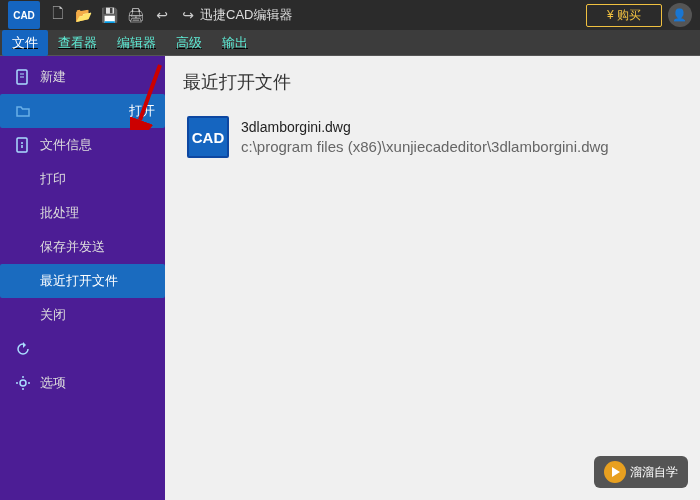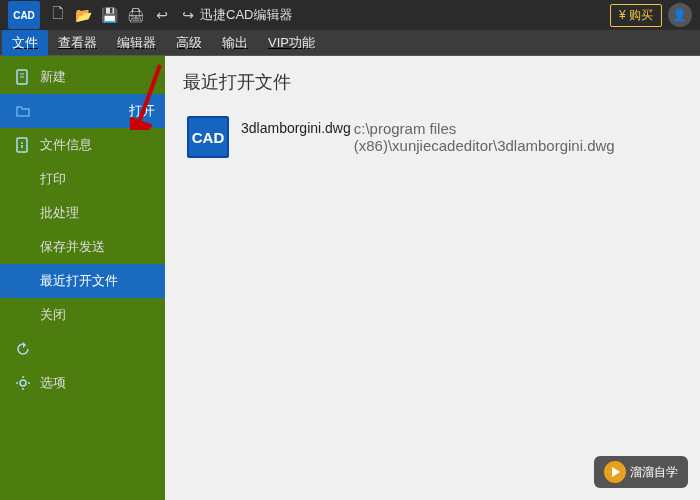--- a/index.html
+++ b/index.html
@@ -53,21 +53,21 @@
     #title-text {
       flex: 1;
       text-align: left;
       font-size: 13px;
       color: #ddd;
     }
     #buy-btn {
       background: none;
       border: 1px solid #f0c040;
       color: #f0c040;
-      padding: 2px 8px;
+      padding: 2px 20px;
       font-size: 12px;
       cursor: pointer;
       border-radius: 2px;
       margin-right: 6px;
       font-family: 'Microsoft YaHei', SimHei, sans-serif;
     }
     #user-avatar {
       width: 24px;
       height: 24px;
       background: #555;
@@ -84,40 +84,40 @@
       height: 26px;
       background: #3c3c3c;
       display: flex;
       align-items: center;
       padding: 0 2px;
       border-bottom: 1px solid #555;
       text-decoration: underline;
     }
     .menu-item {
       padding: 3px 10px;
-      color: #e5e5e5;
+      color: #5eead4;
       font-size: 13px;
       cursor: pointer;
       height: 26px;
       display: flex;
       align-items: center;
       border-radius: 2px;
     }
     .menu-item.active { background: #1565c0; color: white; }
 
     
     #main {
       display: flex;
       height: calc(500px - 56px);
     }
 
     
     #sidebar {
       width: 165px;
-      background: #4d7c0f;
+      background: #4c1d95;
       display: flex;
       flex-direction: column;
       padding-top: 4px;
     }
     .sidebar-item {
       display: flex;
       align-items: center;
       padding: 8px 10px 8px 14px;
       color: #ddd;
       font-size: 13px;
@@ -181,21 +181,21 @@
       display: flex;
       align-items: center;
       justify-content: center;
       color: white;
       font-size: 15px;
       font-weight: bold;
       border-radius: 2px;
       flex-shrink: 0;
       border: 2px solid #0d47a1;
     }
-    .file-info { display: flex; flex-direction: row; gap: 3px; }
+    .file-info { display: flex; flex-direction: column; gap: 3px; }
     .file-name { font-size: 14px; color: #222; }
     .file-path { font-size: 15px; color: #666; }
 
     
     #watermark {
       position: absolute;
       bottom: 12px;
       right: 12px;
       background: rgba(0,0,0,0.65);
       border-radius: 6px;
@@ -240,21 +240,20 @@
   <button id="buy-btn">¥ 购买</button>
   <div id="user-avatar">👤</div>
 </div>
 
 <div id="menubar">
 <div class="menu-item active">文件</div>
     <div class="menu-item">查看器</div>
     <div class="menu-item">编辑器</div>
     <div class="menu-item">高级</div>
     <div class="menu-item">输出</div>
-    <div class="menu-item">VIP功能</div>
   </div>
 
 <div id="main">
 
   <div id="sidebar">
   <div class="sidebar-item">
         <span class="sidebar-icon">
           <svg width="16" height="16" viewBox="0 0 16 16">
             <rect x="2" y="1" width="10" height="14" rx="1" fill="none" stroke="#aaddff" stroke-width="1.5"></rect>
             <line x1="5" y1="5" x2="9" y2="5" stroke="#aaddff" stroke-width="1"></line>

